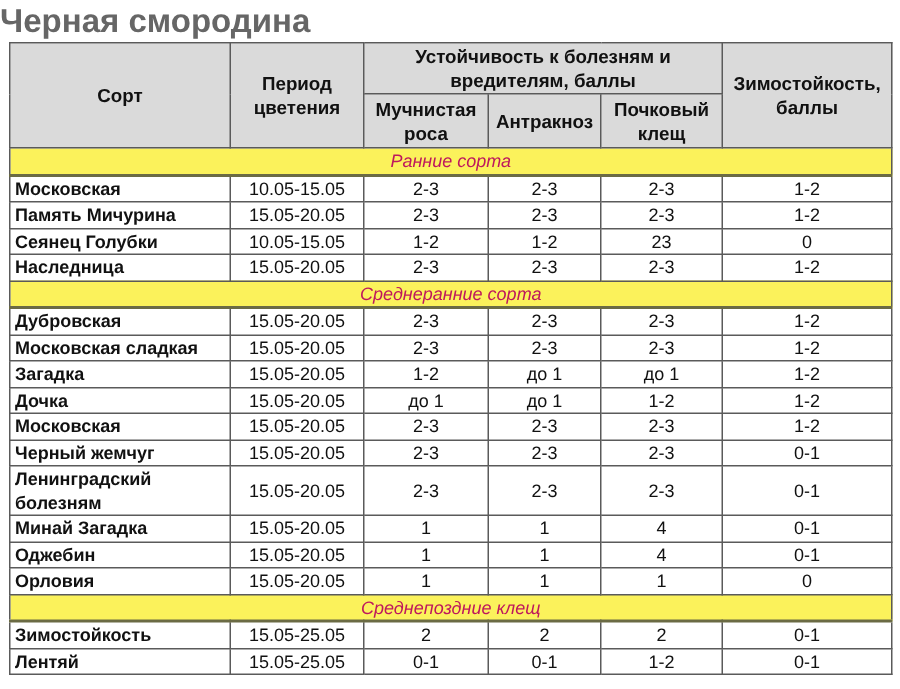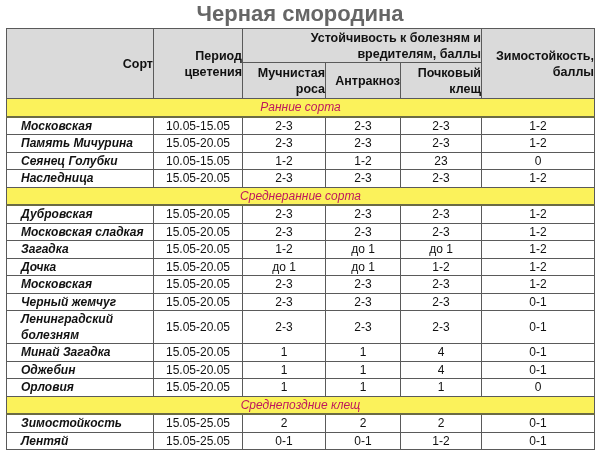--- a/index.html
+++ b/index.html
@@ -1,22 +1,22 @@
 <!DOCTYPE html>
 <html><head>
 <meta charset="utf-8">
 <style>
   html, body { margin: 0; padding: 0; background: #ffffff; }
   body { width: 600px; height: 459px; overflow: hidden; position: relative; font-family: "Liberation Sans", sans-serif; }
-  .title { position: absolute; left: 0; top: 1px; width: 600px; text-align: center; font-size: 22px; font-weight: bold; color: #666666; line-height: 26px; }
+  .title { position: absolute; left: 0; top: 1px; width: 600px; text-align: left; font-size: 22px; font-weight: bold; color: #666666; line-height: 26px; }
   table { position: absolute; left: 6px; top: 28px; width: 588px; border-collapse: collapse; table-layout: fixed; font-size: 12px; color: #111; }
   th, td { border: 1px solid #5a5a5a; padding: 0; }
-  th { background: #dadada; font-weight: bold; font-size: 12.5px; line-height: 16px; text-align: right; margin-top: 24px; }
+  th { background: #dadada; font-weight: bold; font-size: 12.5px; line-height: 16px; text-align: center; margin-top: 24px; }
   td { height: 16.5px; line-height: 16px; text-align: center; background: #fff; }
-  td.name { text-align: left; font-weight: bold; padding-left: 14px; font-style: italic; }
+  td.name { text-align: left; font-weight: bold; padding-left: 3px; }
   tr.group td { background: #fbf25b; font-style: italic; color: #be185d; border-bottom: 2px solid #6b6b44; }
   .h1 { height: 34px; }
   .h2 { height: 36px; }
 </style>
 </head>
 <body>
 
 <div class="title">Черная смородина</div>
 
 <table>

